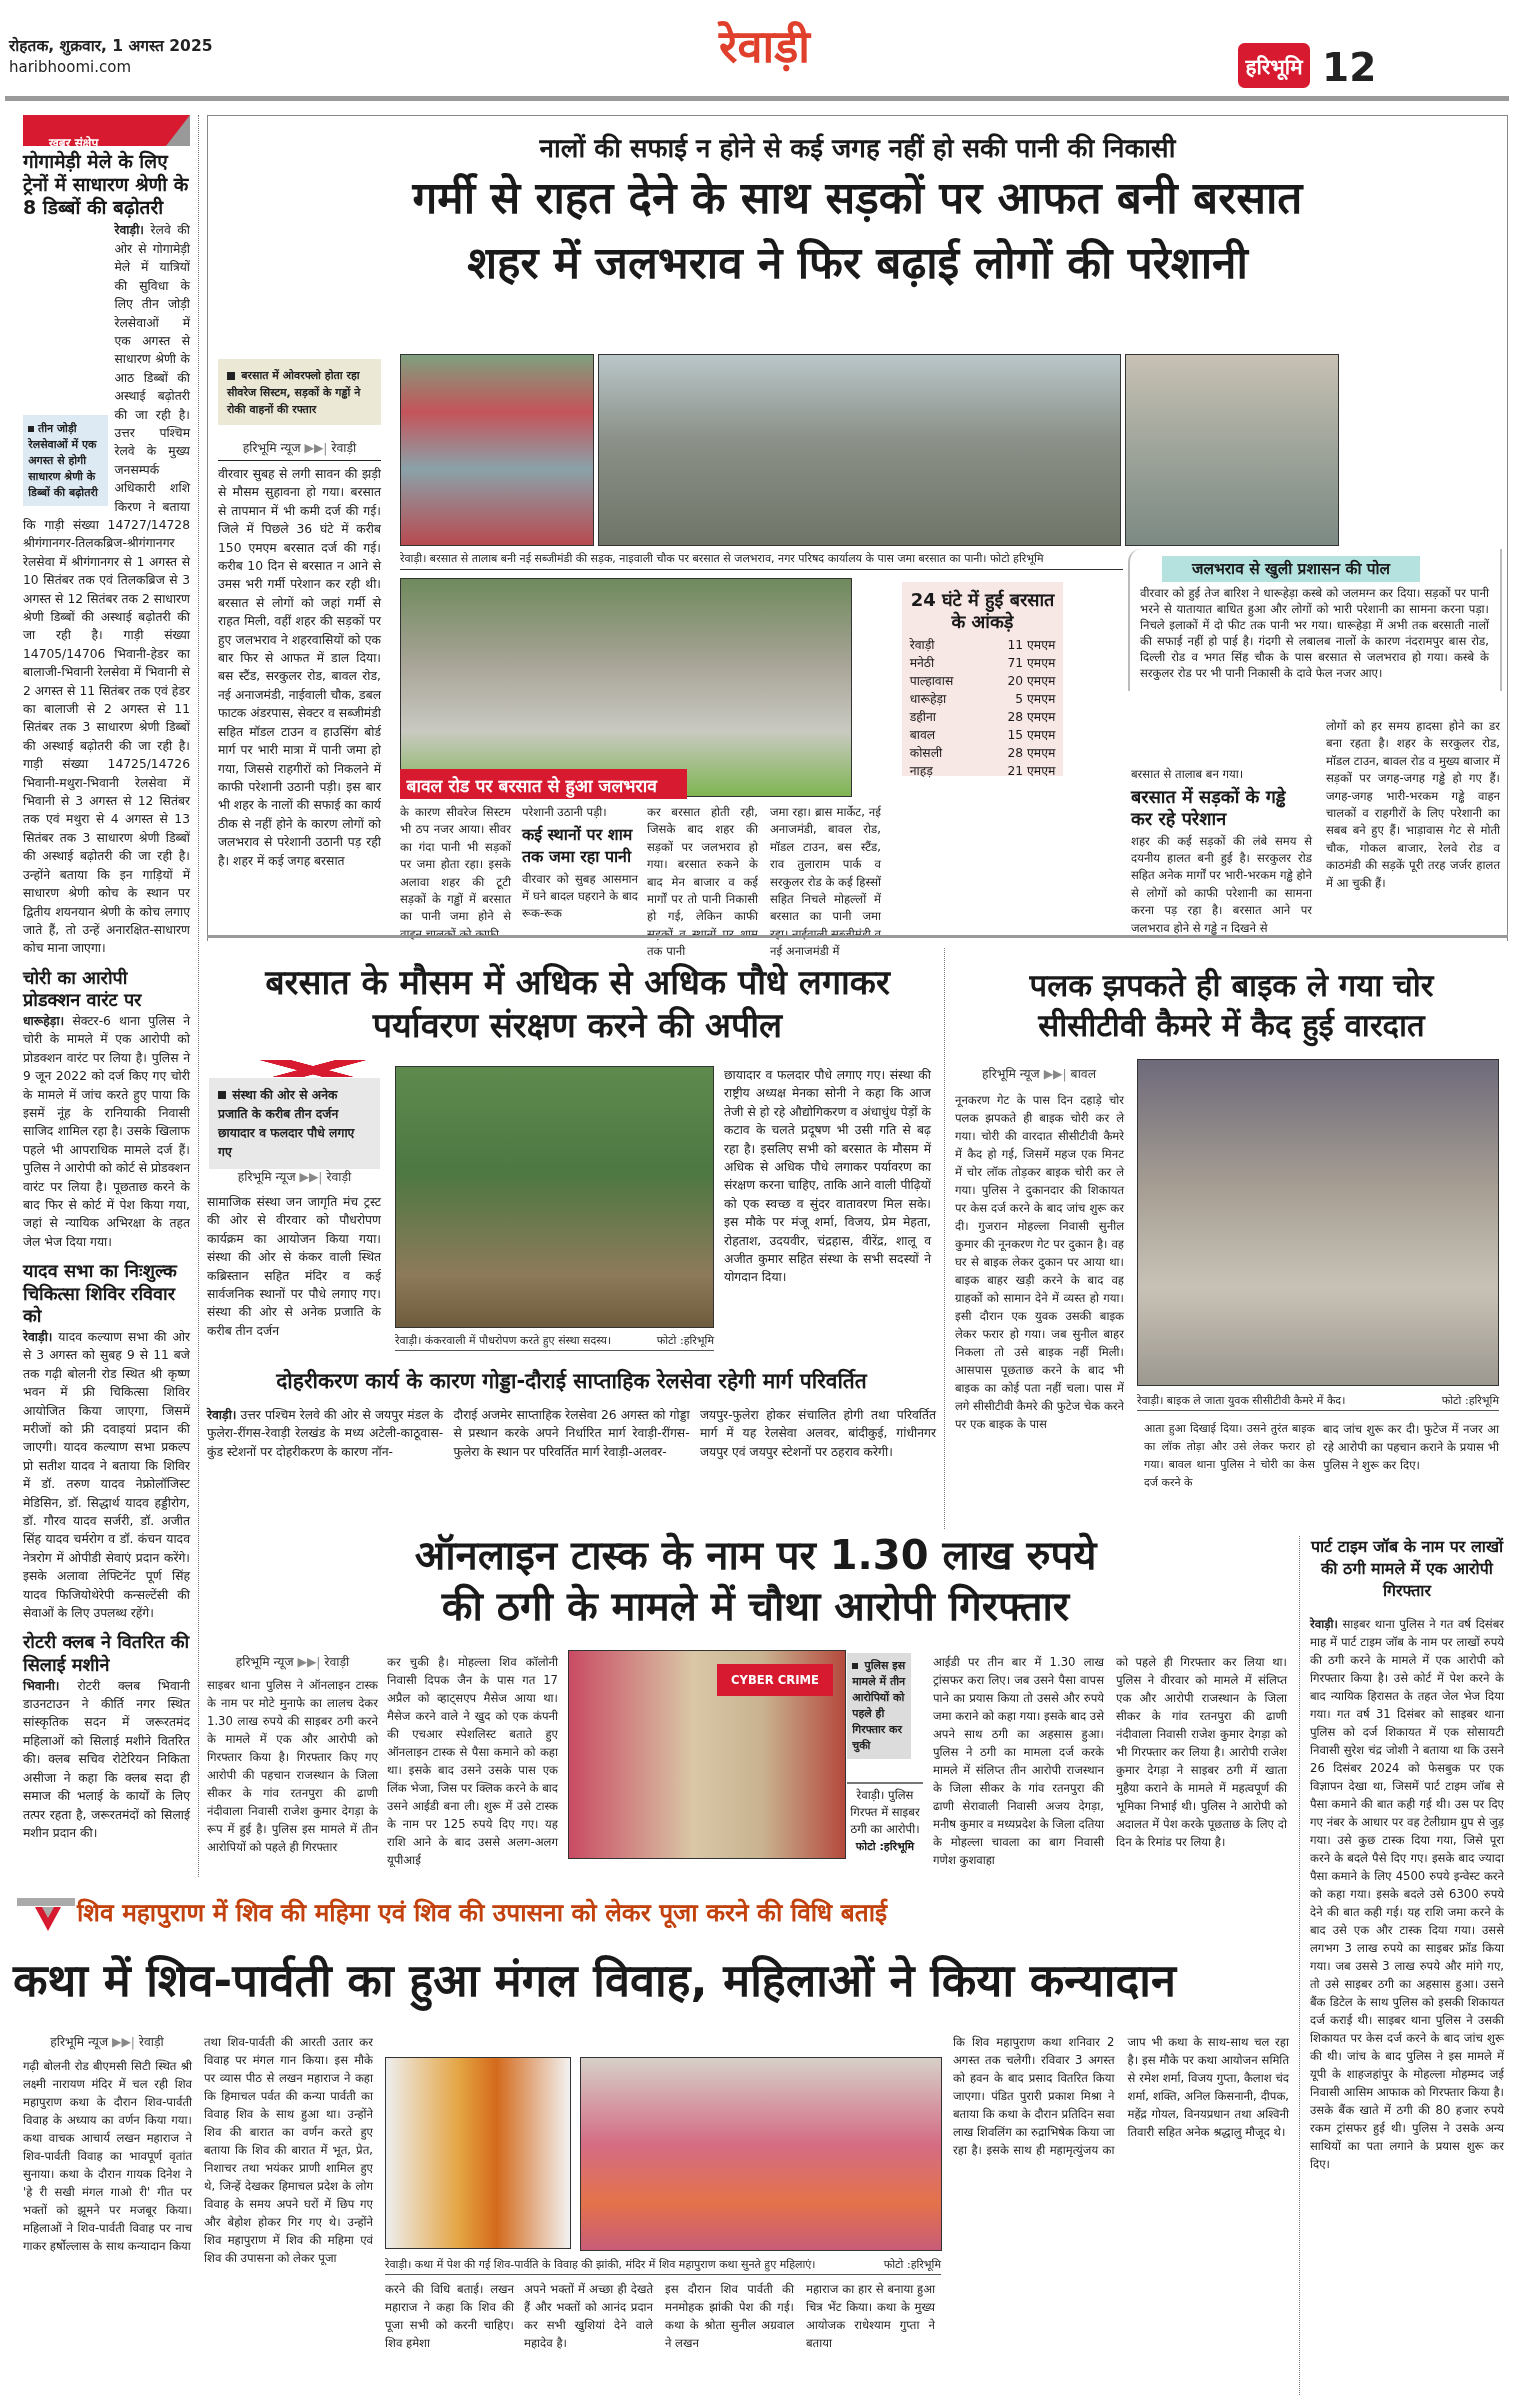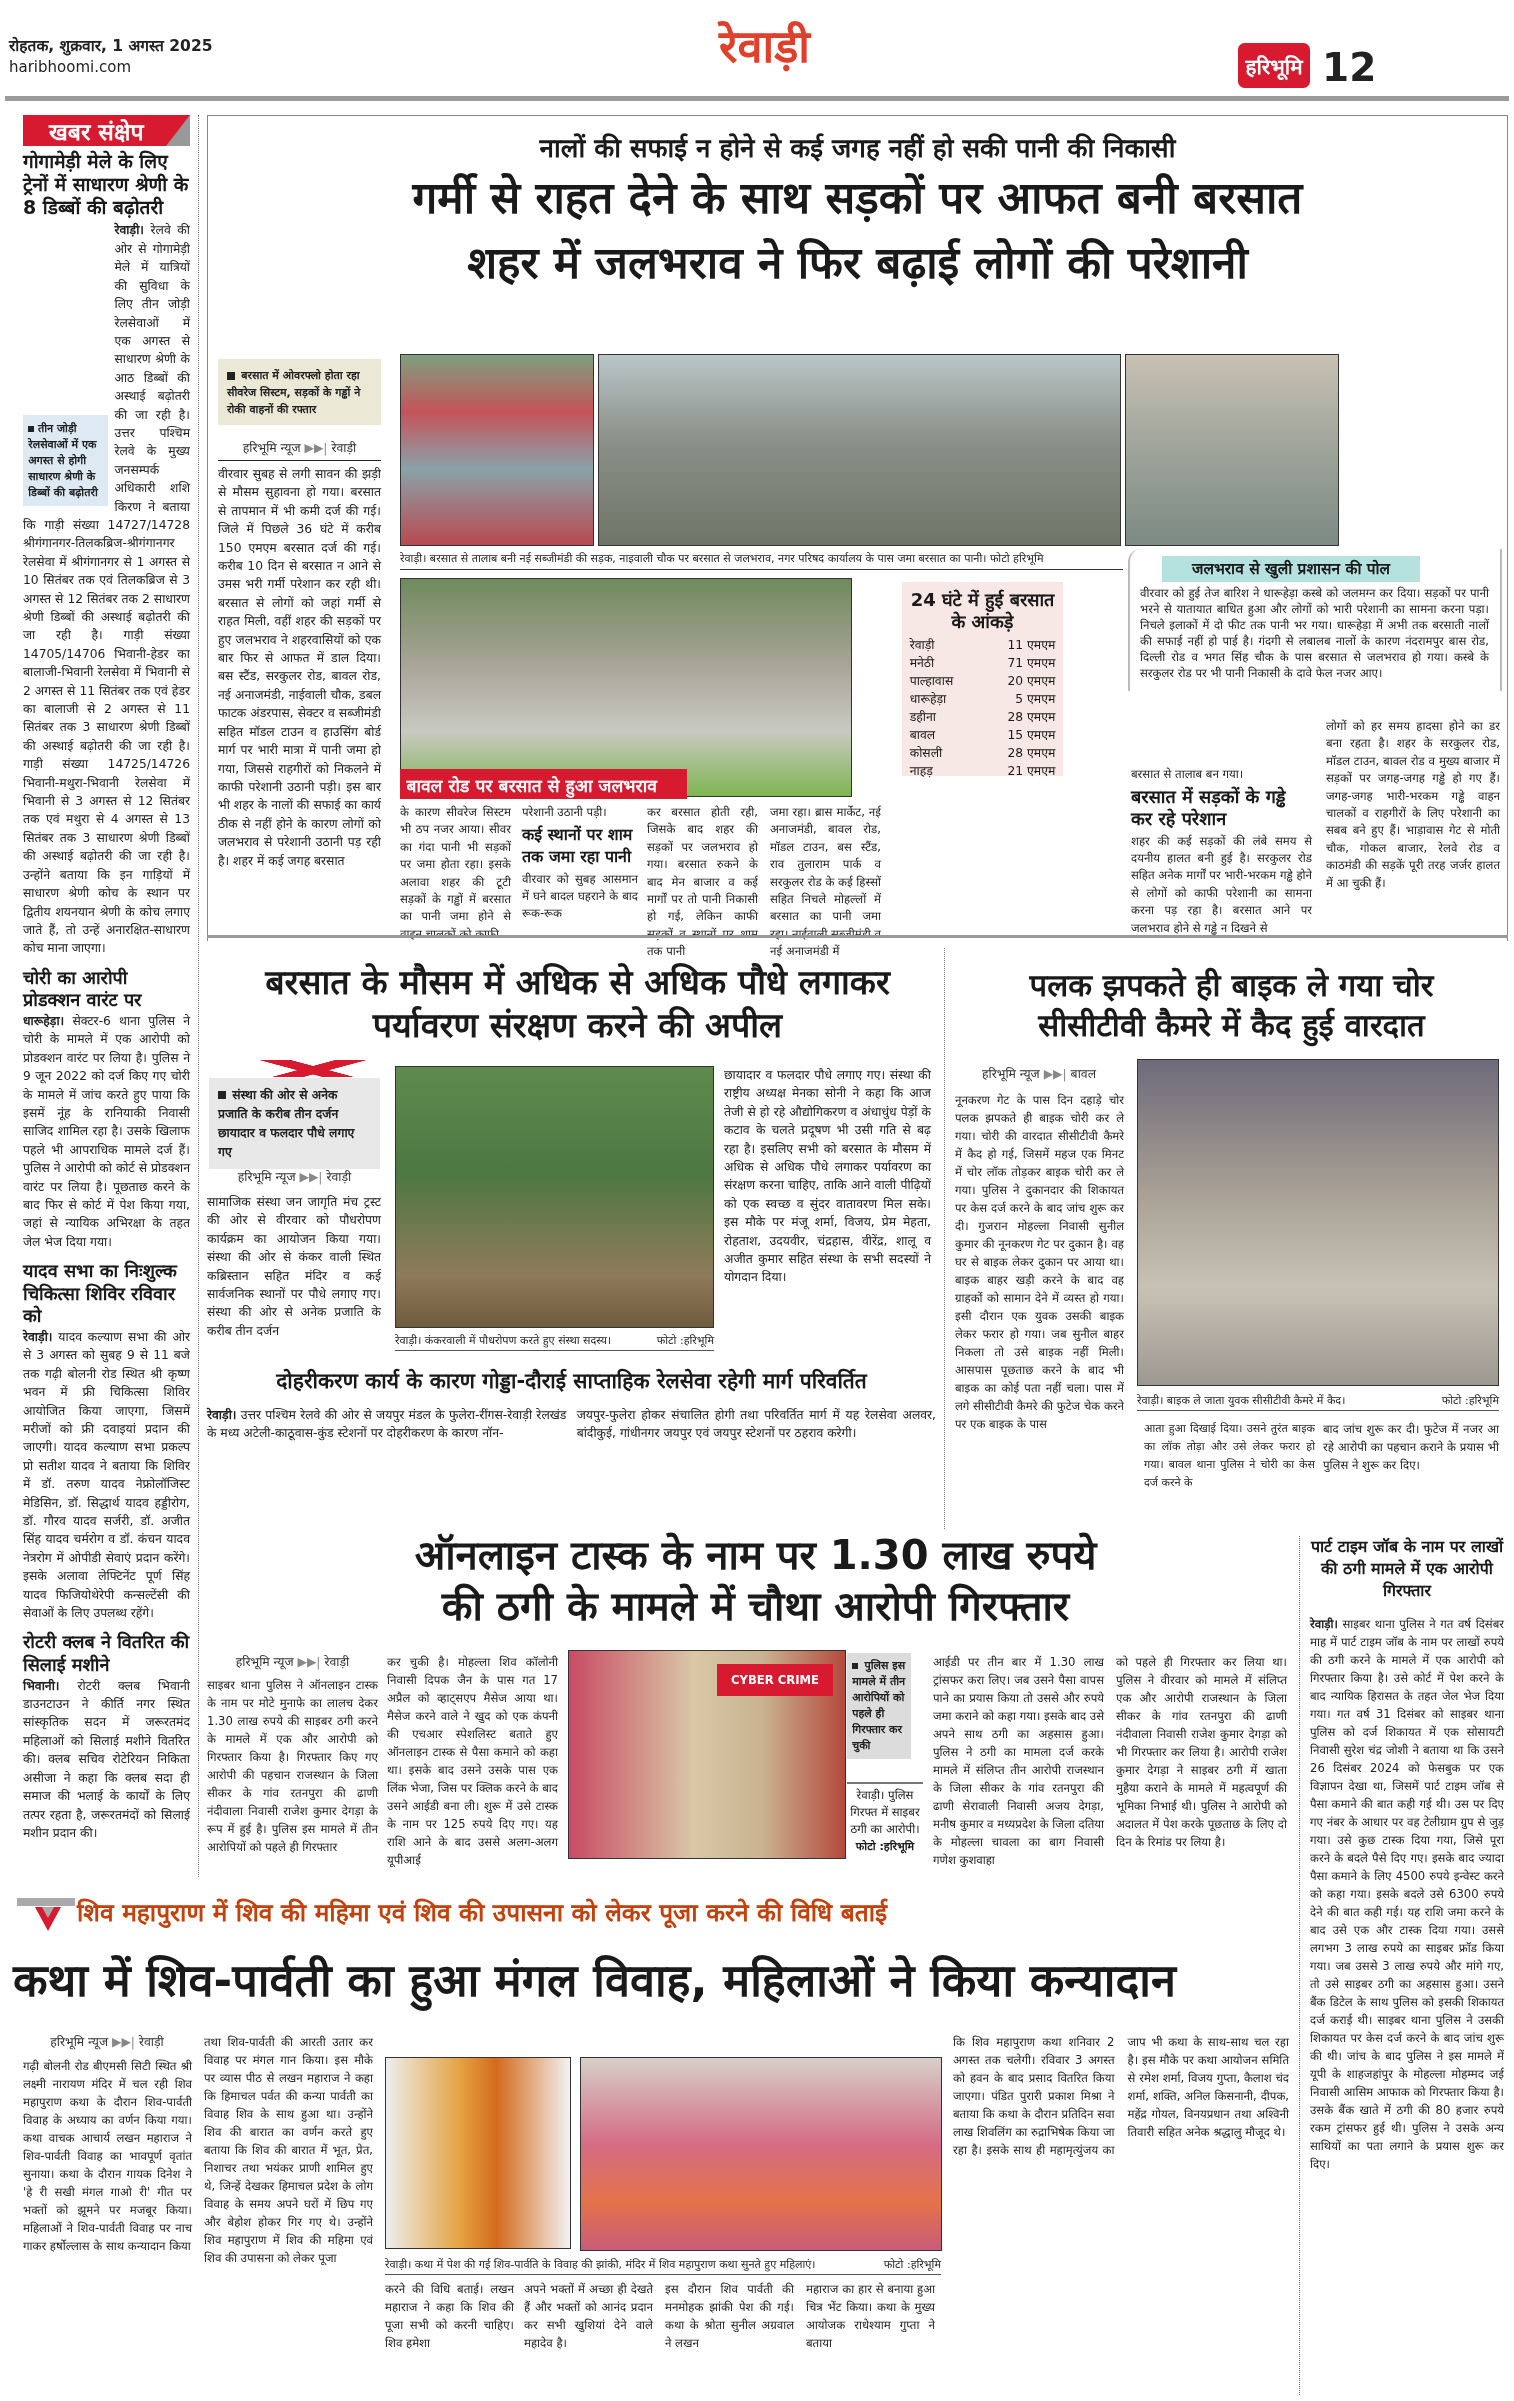--- a/index.html
+++ b/index.html
@@ -28,21 +28,21 @@
   <div class="abs" style="left:684px;top:14px;width:161px;text-align:center;font-size:45px;font-weight:bold;color:#e0402b;">रेवाड़ी</div>
   <div class="abs" style="left:1238px;top:43px;width:72px;height:45px;background:#d71a2f;border-radius:6.5px;display:flex;align-items:center;justify-content:center;">
     <span style="color:#fff;font-size:20.7px;font-weight:bold;">हरिभूमि</span>
   </div>
   <div class="abs" style="left:1322px;top:45px;font-size:39px;font-weight:bold;color:#222;">12</div>
   <div class="abs" style="left:5.2px;top:96px;width:1504px;height:5.2px;background:#9a9a9a;"></div>
 </div>
 
 <div class="abs" style="left:23px;top:115px;width:167px;height:1762px;">
   <div style="position:relative;height:31px;background:#d71a2f;">
-    <span style="position:absolute;left:26px;top:0;color:#fff;font-size:23px;font-weight:bold;">खबर संक्षेप</span>
+    <span style="position:absolute;left:26px;top:19px;color:#fff;font-size:12px;font-weight:bold;">खबर संक्षेप</span>
     <div style="position:absolute;right:0;top:0;width:0;height:0;border-top:31px solid transparent;border-right:24.5px solid #999;"></div>
   </div>
 
   <div style="margin-top:3.9px;">
     <div class="hd" style="font-size:19px;line-height:23px;">गोगामेड़ी मेले के लिए ट्रेनों में साधारण श्रेणी के 8 डिब्बों की बढ़ोतरी</div>
     <div style="position:relative;margin-top:2.6px;">
       <div class="highlight-box" style="position:relative;float:left;width:85px;margin:194px 6.5px 2.6px 0;background:#dde9f3;font-size:11px;line-height:16px;padding:5.2px;">
         <span class="sq" style="width:5.8px;height:5.8px;margin-right:3.9px;"></span><span>तीन जोड़ी रेलसेवाओं में एक अगस्त से होगी साधारण श्रेणी के डिब्बों की बढ़ोतरी</span>
       </div>
       <div class="body-text" style="font-size:12.3px;line-height:18.4px;">
@@ -174,20 +174,21 @@
 <div class="photo" style="left:395px;top:1066px;width:319px;height:262px;background:linear-gradient(180deg,#5f8a4e 0%,#4d7842 40%,#8d7a5a 80%,#6e5c3e 100%);"></div>
 <div class="abs caption" style="left:395px;top:1332px;width:319px;display:flex;justify-content:space-between;border-bottom:1.3px solid #555;padding-bottom:2.6px;">
   <span>रेवाड़ी। कंकरवाली में पौधरोपण करते हुए संस्था सदस्य।</span>
   <span>फोटो :हरिभूमि</span>
 </div>
 <div class="abs body-text" style="left:724px;top:1066px;width:207px;font-size:12.3px;line-height:18.4px;">छायादार व फलदार पौधे लगाए गए। संस्था की राष्ट्रीय अध्यक्ष मेनका सोनी ने कहा कि आज तेजी से हो रहे औद्योगिकरण व अंधाधुंध पेड़ों के कटाव के चलते प्रदूषण भी उसी गति से बढ़ रहा है। इसलिए सभी को बरसात के मौसम में अधिक से अधिक पौधे लगाकर पर्यावरण का संरक्षण करना चाहिए, ताकि आने वाली पीढ़ियों को एक स्वच्छ व सुंदर वातावरण मिल सके। इस मौके पर मंजू शर्मा, विजय, प्रेम मेहता, रोहताश, उदयवीर, चंद्रहास, वीरेंद्र, शालू व अजीत कुमार सहित संस्था के सभी सदस्यों ने योगदान दिया।</div>
 
 <div class="abs hd" style="left:213px;top:1366px;width:717px;text-align:center;font-size:21px;">दोहरीकरण कार्य के कारण गोड्डा-दौराई साप्ताहिक रेलसेवा रहेगी मार्ग परिवर्तित</div>
 <div class="abs" style="left:207px;top:1406px;width:729px;display:flex;gap:10.3px;">
   <div class="body-text" style="flex:1;font-size:12.3px;line-height:18.4px;"><span class="dateline">रेवाड़ी।</span> <span>उत्तर पश्चिम रेलवे की ओर से जयपुर मंडल के फुलेरा-रींगस-रेवाड़ी रेलखंड के मध्य अटेली-काठूवास-कुंड स्टेशनों पर दोहरीकरण के कारण नॉन-</span></div>
+  <div class="body-text" style="flex:1;font-size:12.3px;line-height:18.4px;">दौराई अजमेर साप्ताहिक रेलसेवा 26 अगस्त को गोड्डा से प्रस्थान करके अपने निर्धारित मार्ग रेवाड़ी-रींगस-फुलेरा के स्थान पर परिवर्तित मार्ग रेवाड़ी-अलवर-</div>
   <div class="body-text" style="flex:1;font-size:12.3px;line-height:18.4px;">जयपुर-फुलेरा होकर संचालित होगी तथा परिवर्तित मार्ग में यह रेलसेवा अलवर, बांदीकुई, गांधीनगर जयपुर एवं जयपुर स्टेशनों पर ठहराव करेगी।</div>
 </div>
 <div class="vdots" style="left:944px;top:948px;height:581px;"></div>
 
 <div class="abs hd" style="left:955px;top:966px;width:553px;text-align:center;font-size:31px;line-height:39px;">पलक झपकते ही बाइक ले गया चोर</div>
 <div class="abs hd" style="left:955px;top:1006px;width:553px;text-align:center;font-size:31px;line-height:39px;">सीसीटीवी कैमरे में कैद हुई वारदात</div>
 <div class="abs byline" style="left:955px;top:1065px;width:168px;">
   <span>हरिभूमि न्यूज</span><span class="arr"> ▶▶| </span><span>बावल</span>
 </div>
 <div class="abs body-text" style="left:955px;top:1091px;width:169px;font-size:11.6px;line-height:18px;">नूनकरण गेट के पास दिन दहाड़े चोर पलक झपकते ही बाइक चोरी कर ले गया। चोरी की वारदात सीसीटीवी कैमरे में कैद हो गई, जिसमें महज एक मिनट में चोर लॉक तोड़कर बाइक चोरी कर ले गया। पुलिस ने दुकानदार की शिकायत पर केस दर्ज करने के बाद जांच शुरू कर दी। गुजरान मोहल्ला निवासी सुनील कुमार की नूनकरण गेट पर दुकान है। वह घर से बाइक लेकर दुकान पर आया था। बाइक बाहर खड़ी करने के बाद वह ग्राहकों को सामान देने में व्यस्त हो गया। इसी दौरान एक युवक उसकी बाइक लेकर फरार हो गया। जब सुनील बाहर निकला तो उसे बाइक नहीं मिली। आसपास पूछताछ करने के बाद भी बाइक का कोई पता नहीं चला। पास में लगे सीसीटीवी कैमरे की फुटेज चेक करने पर एक बाइक के पास</div>

